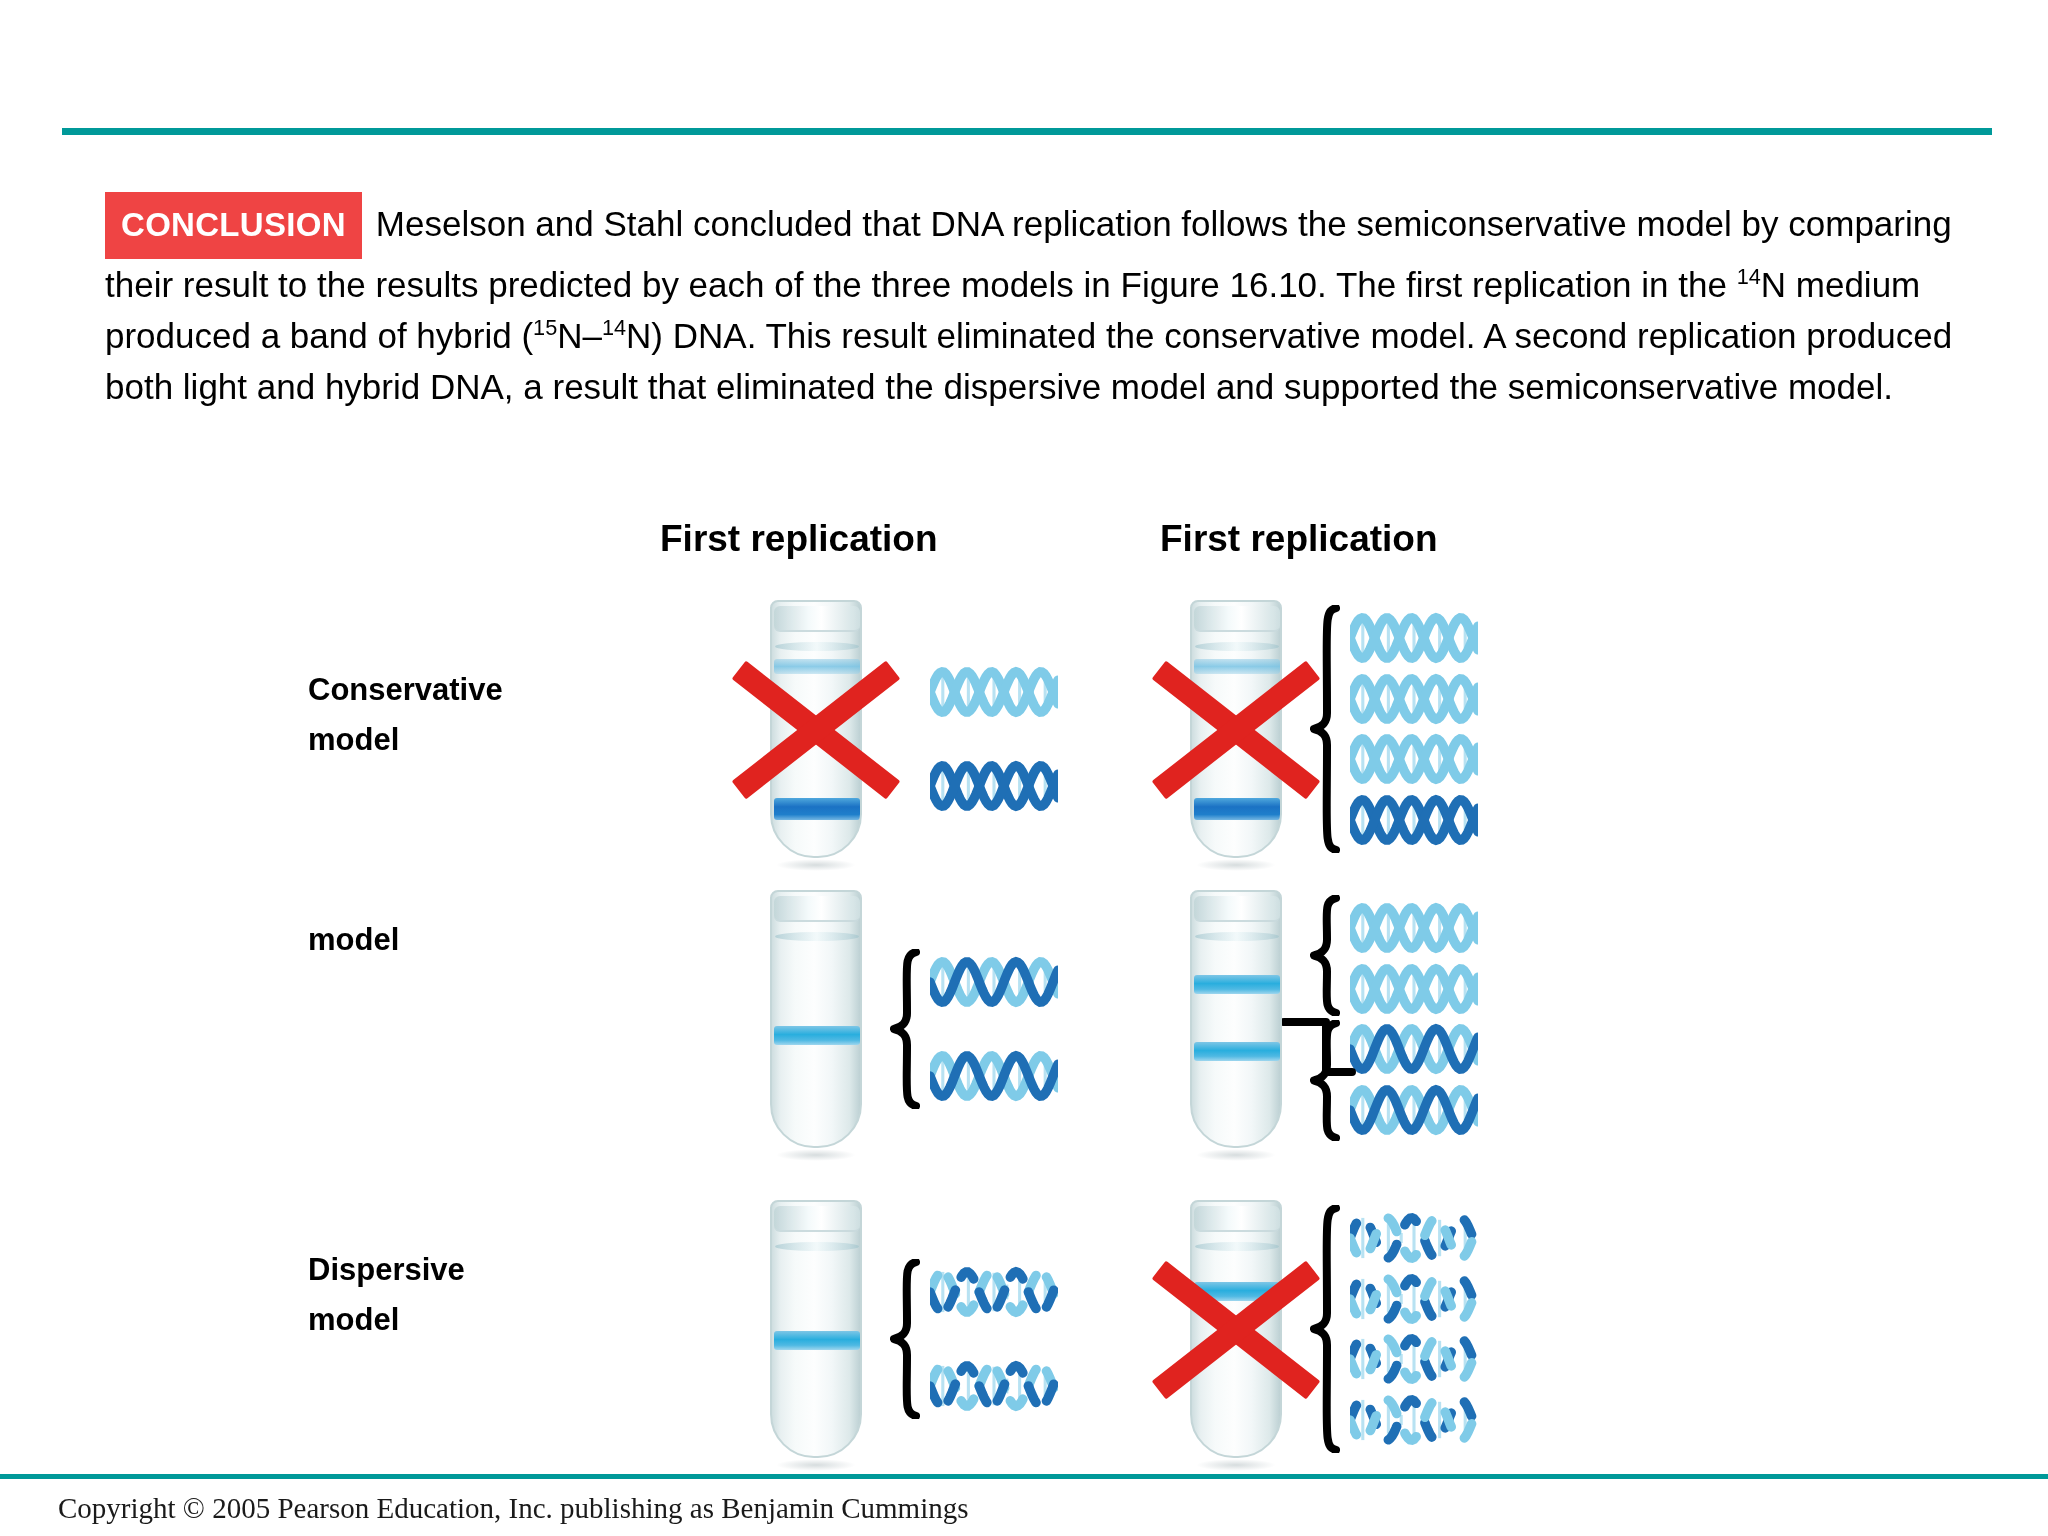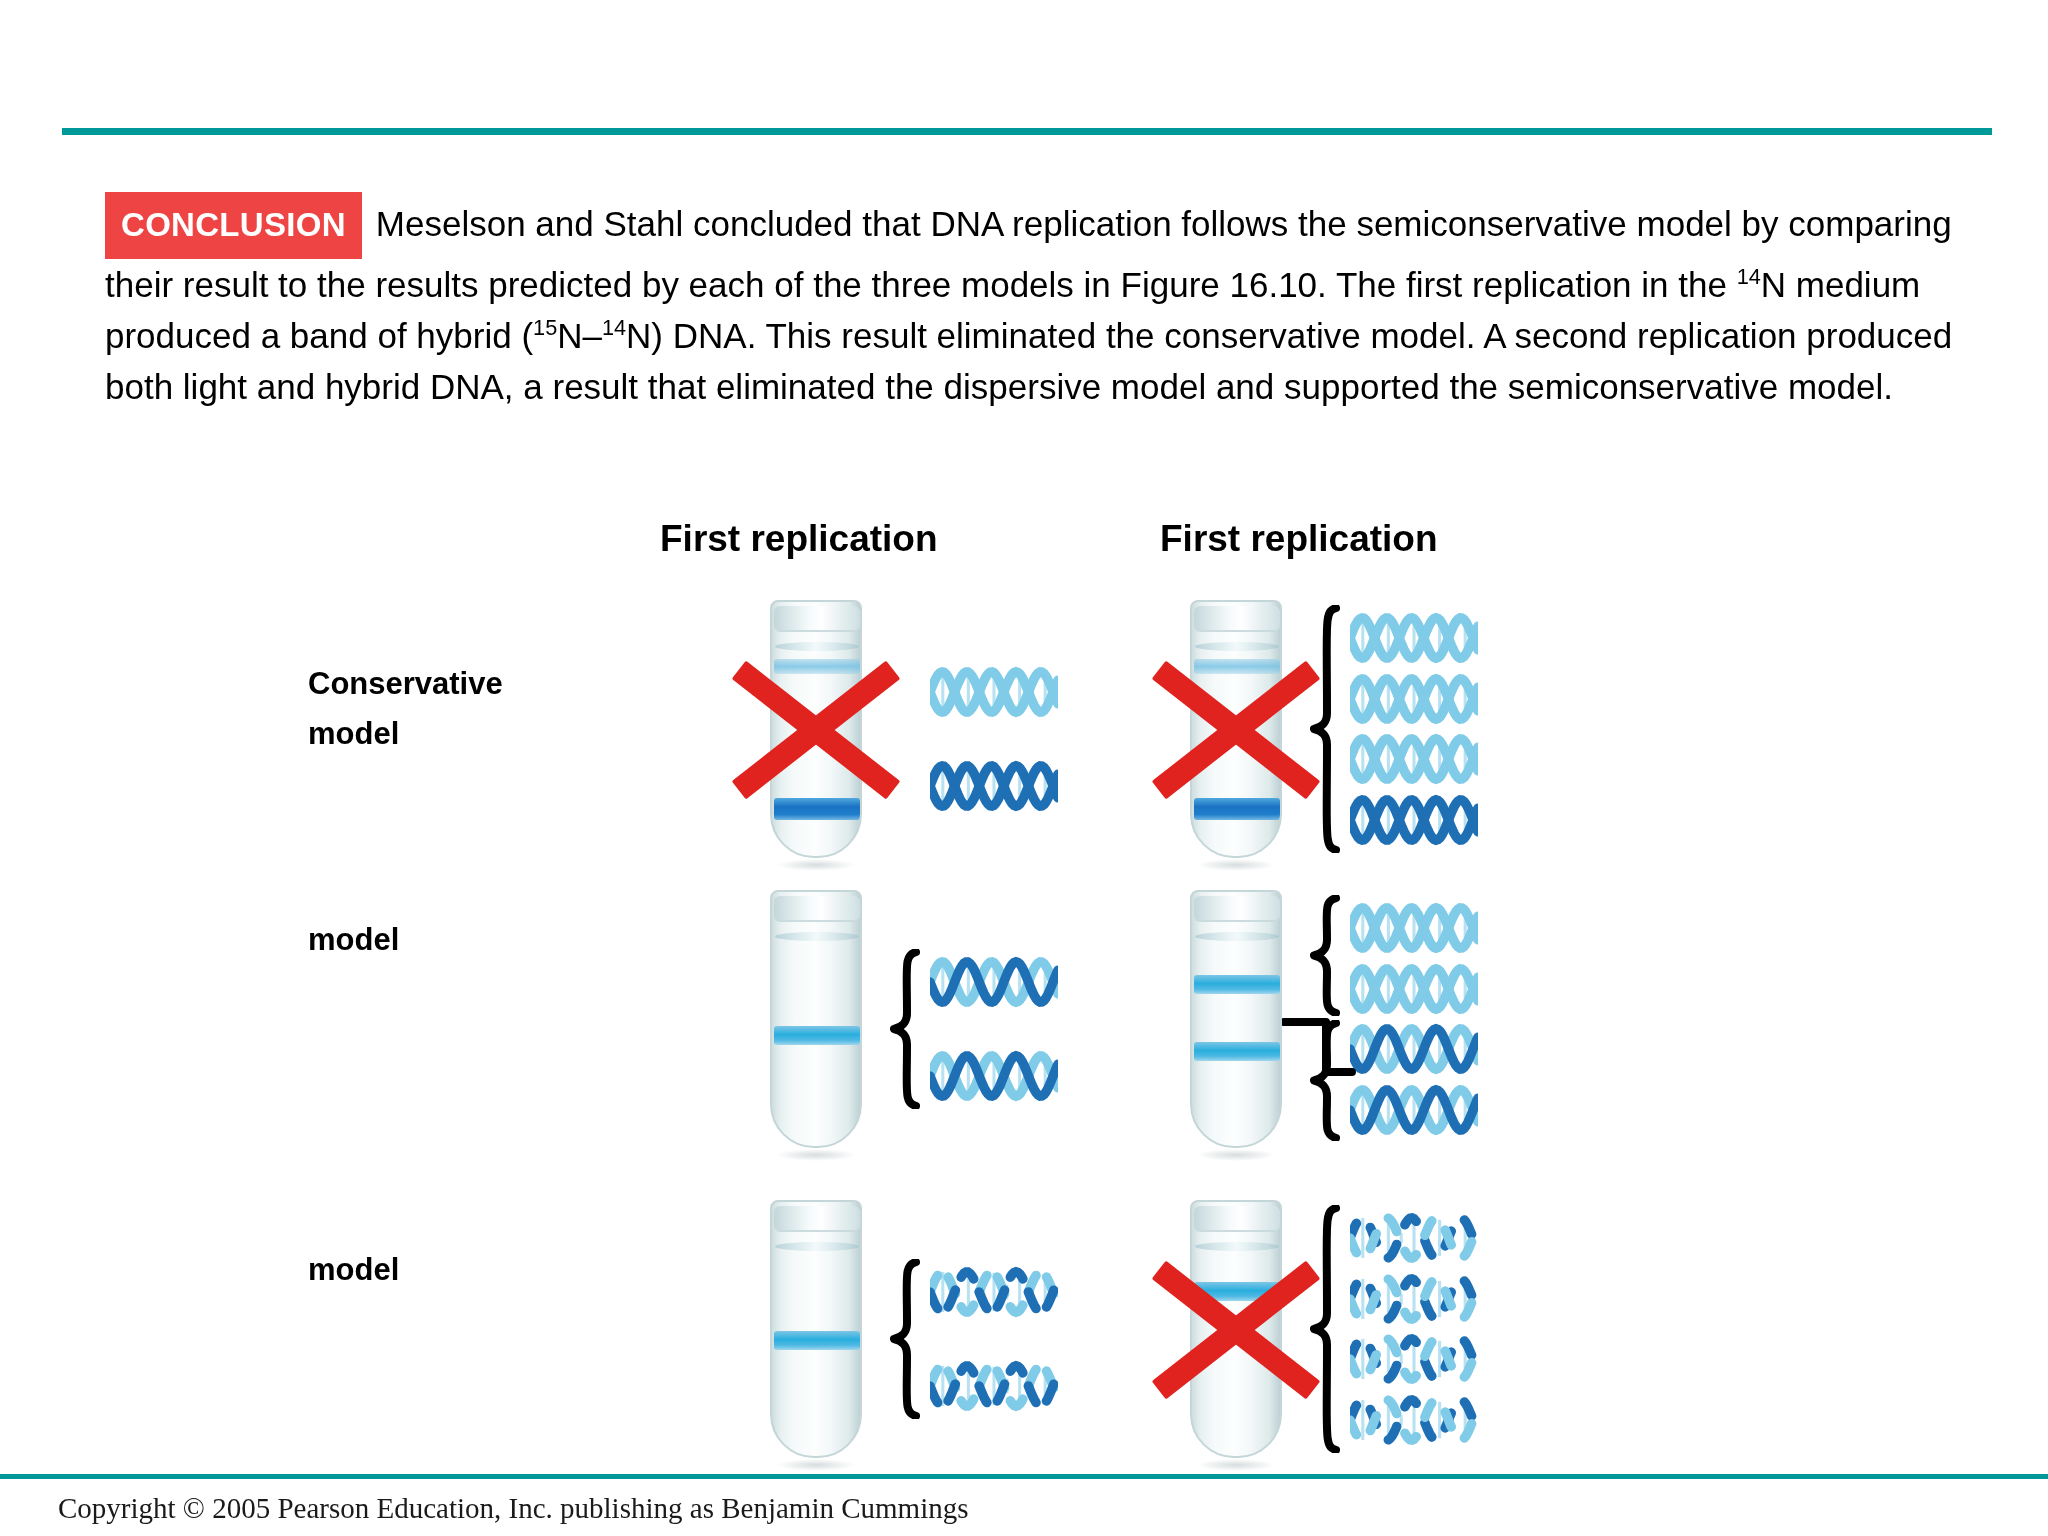--- a/index.html
+++ b/index.html
@@ -75,21 +75,21 @@
   .col-header-second { left: 1160px; top: 18px; }
 
   .row-label {
     position: absolute;
     font-size: 31px;
     font-weight: bold;
     color: #000000;
     line-height: 50px;
     width: 380px;
   }
-  .row-label-0 { left: 308px; top: 159px; }
+  .row-label-0 { left: 308px; top: 165px; }
   .row-label-1 { left: 308px; top: 415px; }
   .row-label-2 { left: 308px; top: 745px; }
 
   
   .tube-wrap { position: absolute; width: 110px; height: 265px; }
   .tube {
     position: absolute;
     left: 0; top: 0;
     width: 92px;
     height: 258px;
@@ -203,20 +203,21 @@
   <div class="col-header col-header-second">First replication</div>
 
   <div class="row-label row-label-0">
     <div>Conservative</div>
     <div>model</div>
   </div>
   <div class="row-label row-label-1">
     <div>model</div>
   </div>
   <div class="row-label row-label-2">
+    <div>Dispersive</div>
     <div>model</div>
   </div>
 
   <div id="cells-layer">
       <div class="tube-wrap" style="left: 770px; top: 100px;">
         <div class="tube">
           <div class="tube-rim"></div>
           <div class="tube-meniscus" style="top: 40px;"></div>
           <div class="band band-light" style="top: 56.76px;"></div>
           <div class="band band-heavy" style="top: 196.08px;"></div>

